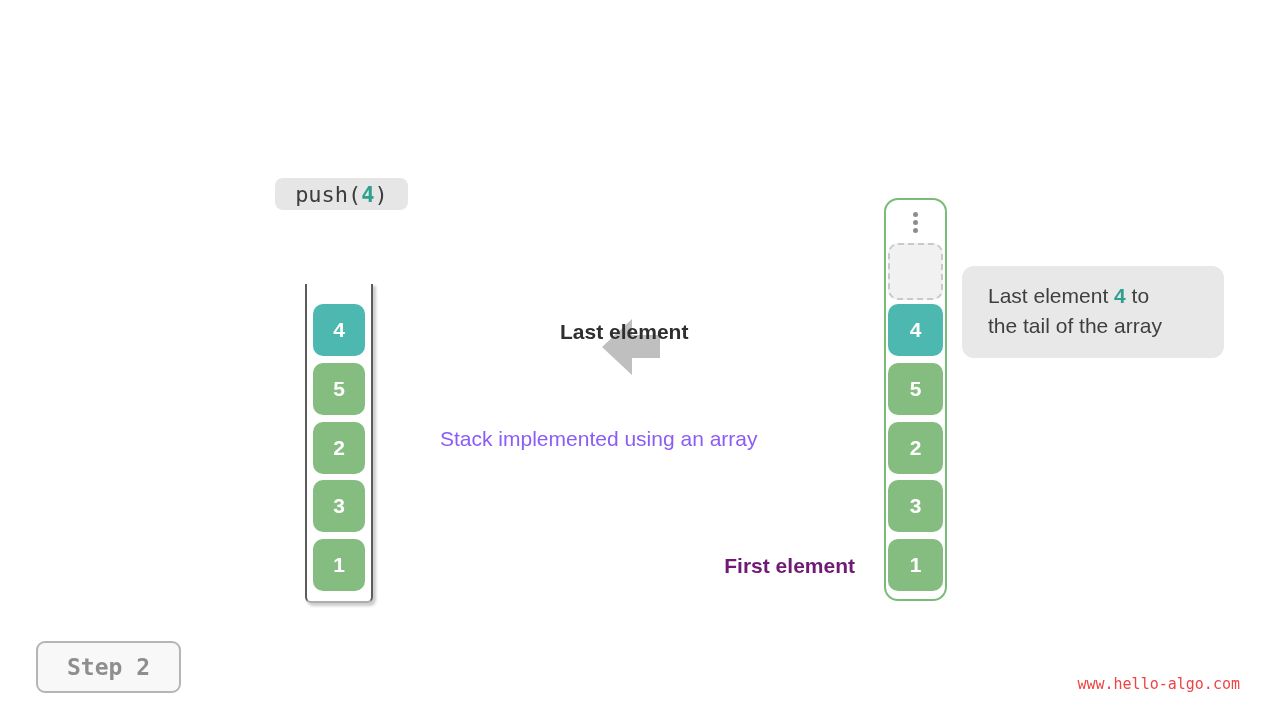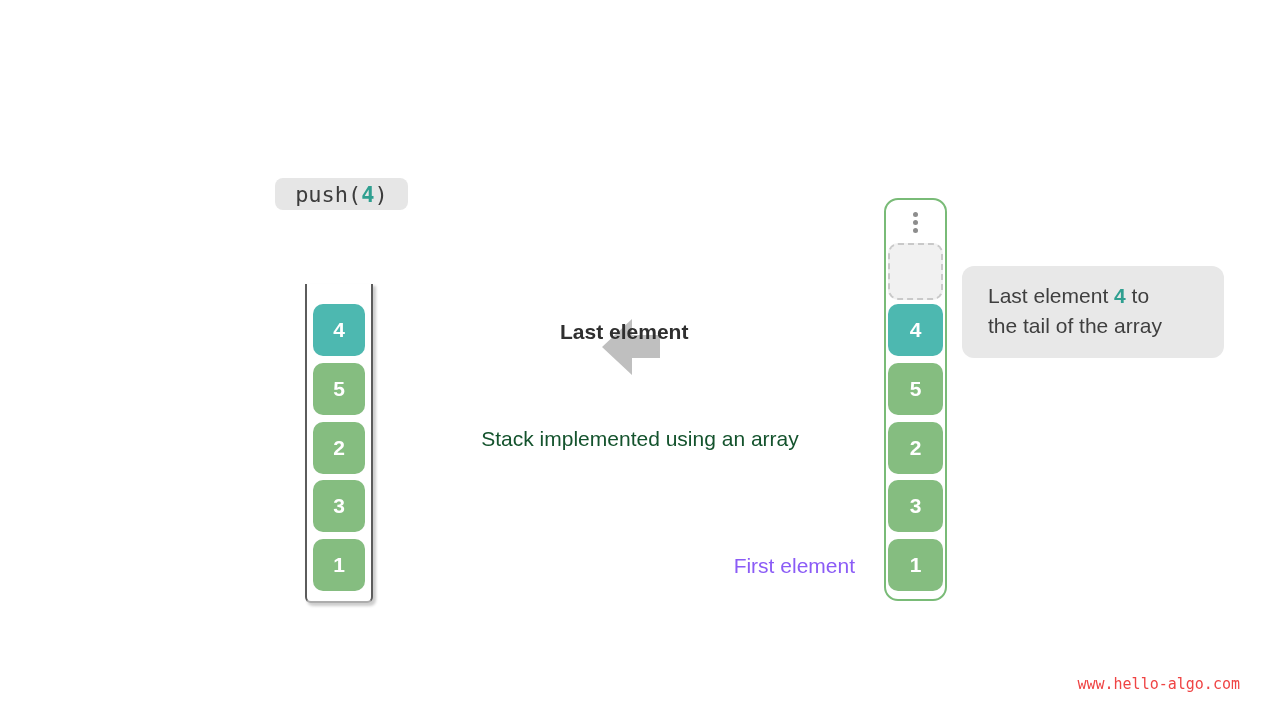--- a/index.html
+++ b/index.html
@@ -39,25 +39,25 @@
   
   .arrow-left { position:absolute; left:602px; top:317px; width:58px; height:60px; }
 
   
   .label-last {
     position:absolute; left:560px; top:320px; width:300px; text-align:left;
     font-size:21px; font-weight:bold; color:#2f2f2f;
   }
   .label-first {
     position:absolute; left:555px; top:554px; width:300px; text-align:right;
-    font-size:21px; font-weight:normal; color:#8b5cf6;
+    font-size:21px; font-weight:bold; color:#701a75;
   }
   .caption {
-    position:absolute; left:440px; top:427px; width:400px; text-align:center;
-    font-size:21px; color:#14532d;
+    position:absolute; left:440px; top:427px; width:400px; 
+    font-size:21px; color:#8b5cf6;
   }
 
   
   .right-stack {
     position:absolute; left:884px; top:198px; width:63px; height:403px;
     border:2px solid #79bb77; border-radius:14px; background:#ffffff;
     display:flex; flex-direction:column; align-items:center;
     padding-top:12px;
   }
   .right-stack .cell { width:55px; }
@@ -133,16 +133,19 @@
       <div class="cell">3</div>
       <div class="cell">1</div>
     </div>
   </div>
 
   <div class="annotation">
     <div><span>Last element </span><span class="accent">4</span><span> to</span></div>
     <div>the tail of the array</div>
   </div>
 
+  <div class="step-badge">
+    <span>Step 2</span>
+  </div>
 
   <div class="watermark">www.hello-algo.com</div>
 
 </div>
 
 </body></html>

